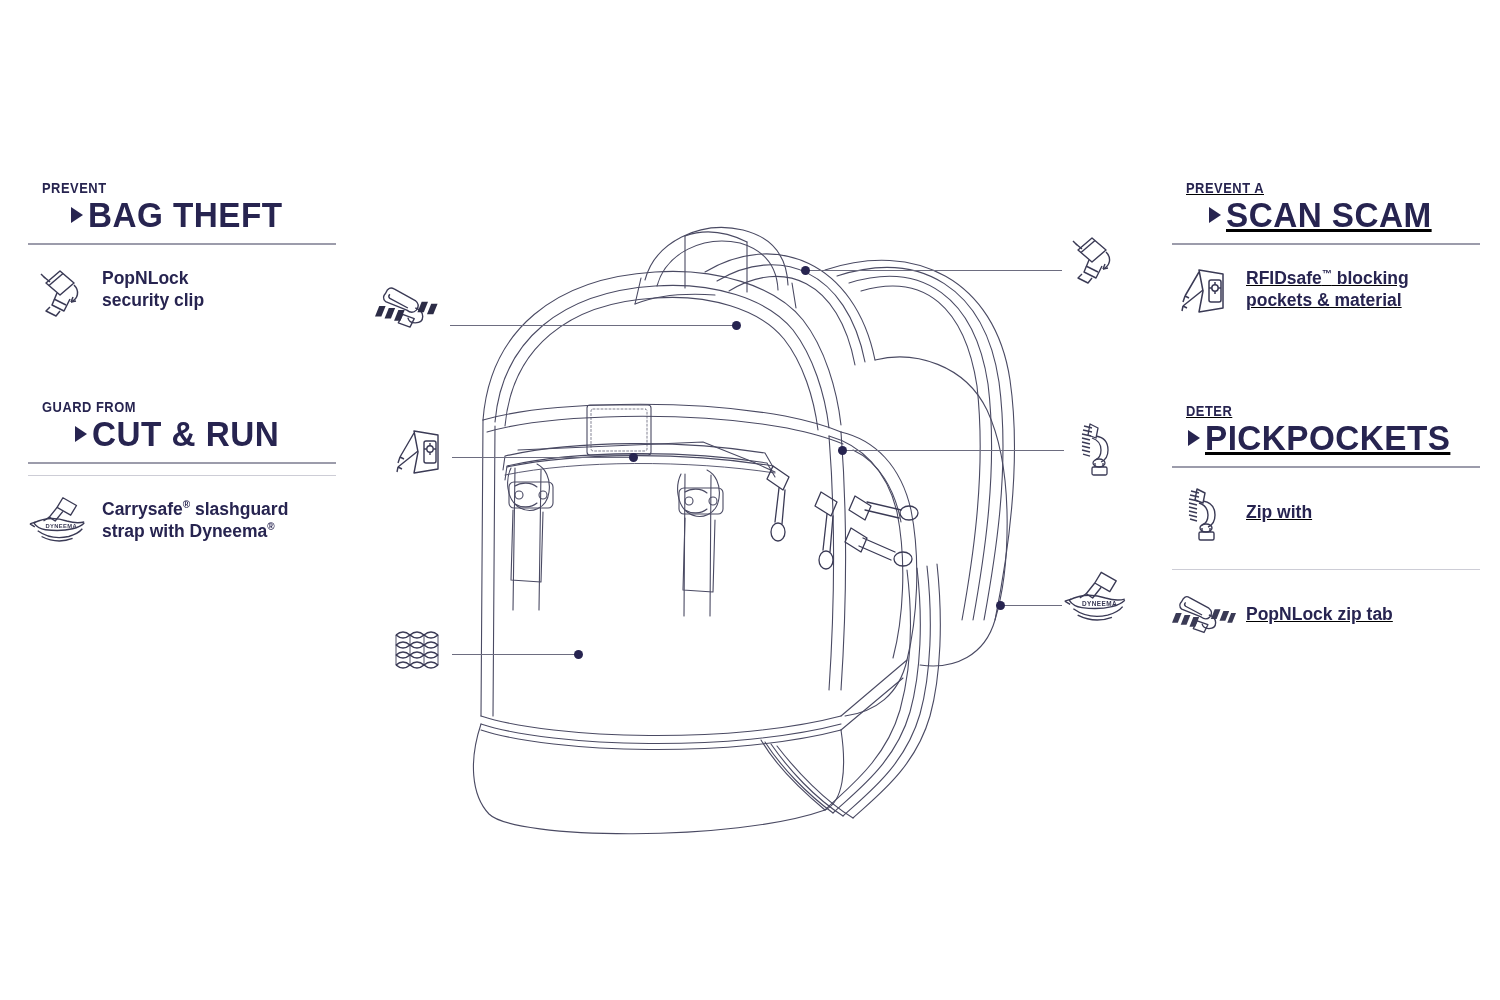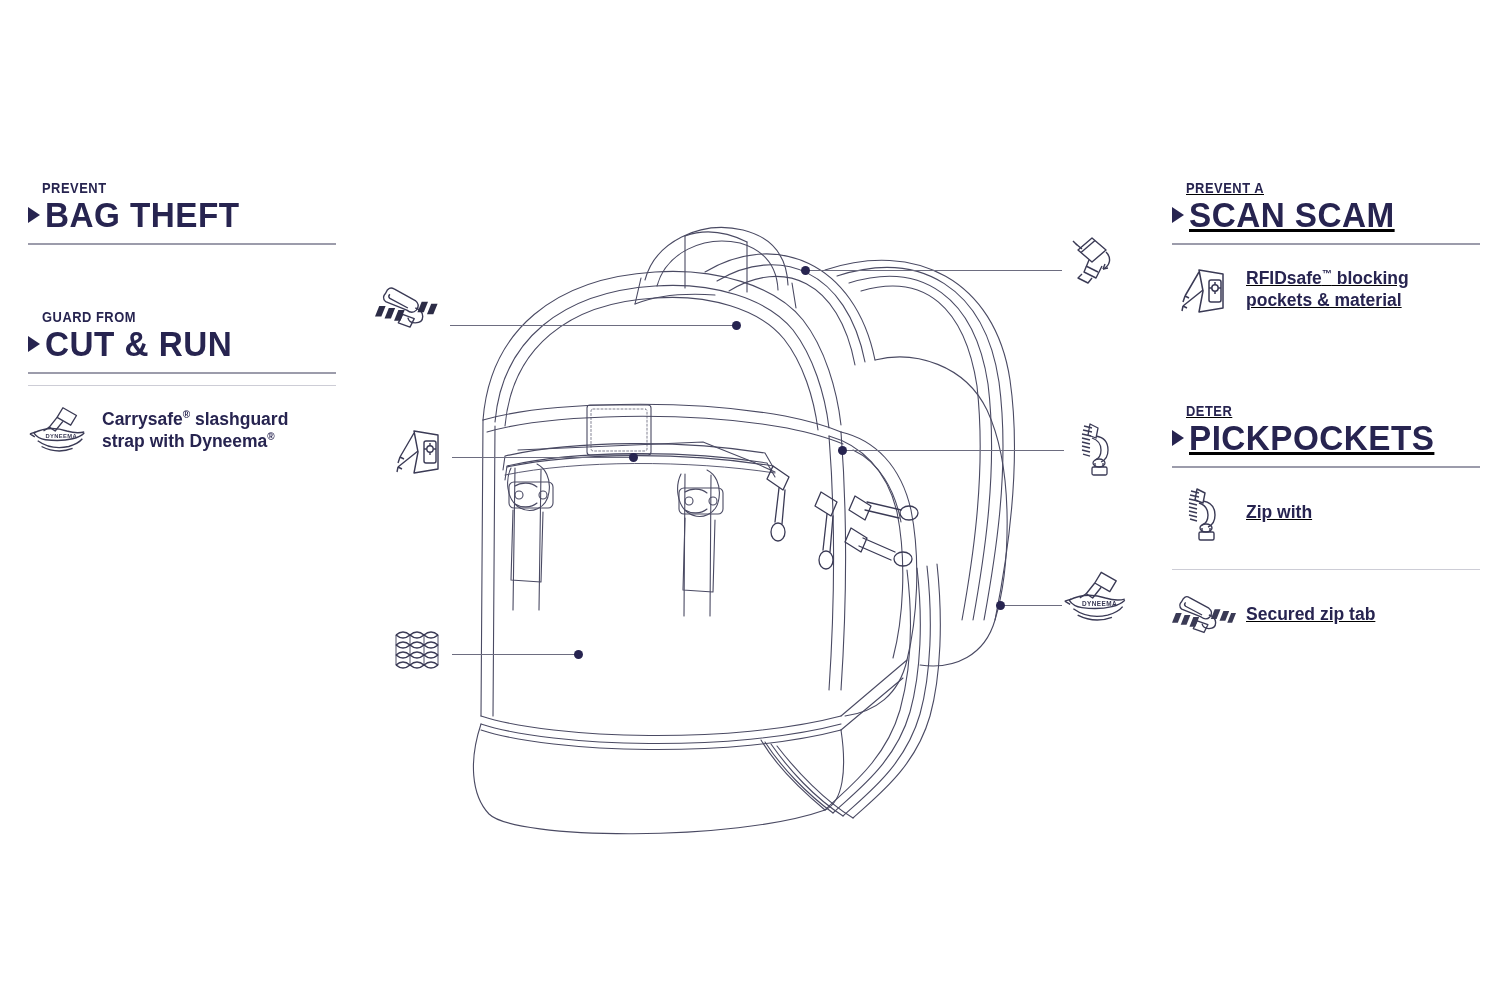--- a/index.html
+++ b/index.html
@@ -26,20 +26,21 @@
     letter-spacing:0.6px;
     color:#272450;
     margin:0 0 1px 14px;
     line-height:1.05;
     transform:scaleX(0.86);
     transform-origin:left center;
   }
   .headline-row{
     display:flex;align-items:center;gap:5px;
     margin:0 0 0 0;
+    justify-content:center;
   }
   .tri{
     width:0;height:0;flex:none;
     border-top:8px solid transparent;
     border-bottom:8px solid transparent;
     border-left:12px solid #272450;
     margin-top:2px;
   }
   .headline{
     font-family:"Liberation Sans", sans-serif;
@@ -94,20 +95,41 @@
   <div class="col col-left" style="top:180px;">
 
     <div class="group">
       <div class="kicker">PREVENT</div>
       <div class="headline-row">
         <span class="tri"></span>
         <span class="headline">BAG THEFT</span>
       </div>
       <div class="rule"></div>
 
+      <div class="feature">
+        <span class="ficon">
+          <svg width="60" height="58" viewBox="0 0 60 58">
+            <g class="ink" stroke-width="1.5" stroke-linejoin="round">
+              <path d="M16 22 L30 10 L44 22 L30 34 Z"></path>
+              <path d="M19 24.5 L33 12.5"></path>
+              <path d="M14 16 L20 21"></path>
+              <path d="M11 13 L15 17"></path>
+              <path d="M27 32 L22 44 L34 50 L40 38"></path>
+              <path d="M24 38 L36 44"></path>
+              <path d="M20 46 L16 50 L26 55 L30 50"></path>
+              <path d="M44 24 C50 30 48 38 41 41"></path>
+              <path d="M41 41 L46 40 M41 41 L43 36"></path>
+            </g>
+          </svg>
+        </span>
+        <span class="flabel">
+          <span>PopNLock</span><br>
+          <span>security clip</span>
+        </span>
+      </div>
     </div>
 
     <div class="group" style="margin-top:64px;">
       <div class="kicker">GUARD FROM</div>
       <div class="headline-row">
         <span class="tri"></span>
         <span class="headline">CUT &amp; RUN</span>
       </div>
       <div class="rule"></div>
 
@@ -211,21 +233,21 @@
                 <path fill="#3a3a55" d="M13 24 l6 0 l-4 10 l-6 0 Z"></path>
                 <path fill="#3a3a55" d="M22 26 l6 0 l-4 10 l-6 0 Z"></path>
                 <path fill="#3a3a55" d="M44 18 l6 0 l-4 10 l-6 0 Z"></path>
                 <path fill="#3a3a55" d="M53 20 l6 0 l-4 10 l-6 0 Z"></path>
                 <path fill="#3a3a55" d="M61 22 l5 0 l-4 10 l-5 0 Z"></path>
               </g>
             </g>
           </svg>
         </span>
         <span class="flabel">
-          <span>Secured zip tab</span>
+          <span>PopNLock zip tab</span>
         </span>
       </div>
     </div>
   </div>
 
   <div class="bagwrap">
     <svg width="790" height="700" viewBox="0 0 790 700">
       <g stroke="#4a4a63" fill="none" stroke-width="1.1" stroke-linejoin="round" stroke-linecap="round">
 
         <path d="M470 120 C560 90 640 130 655 230 C668 320 650 420 640 470"></path>

